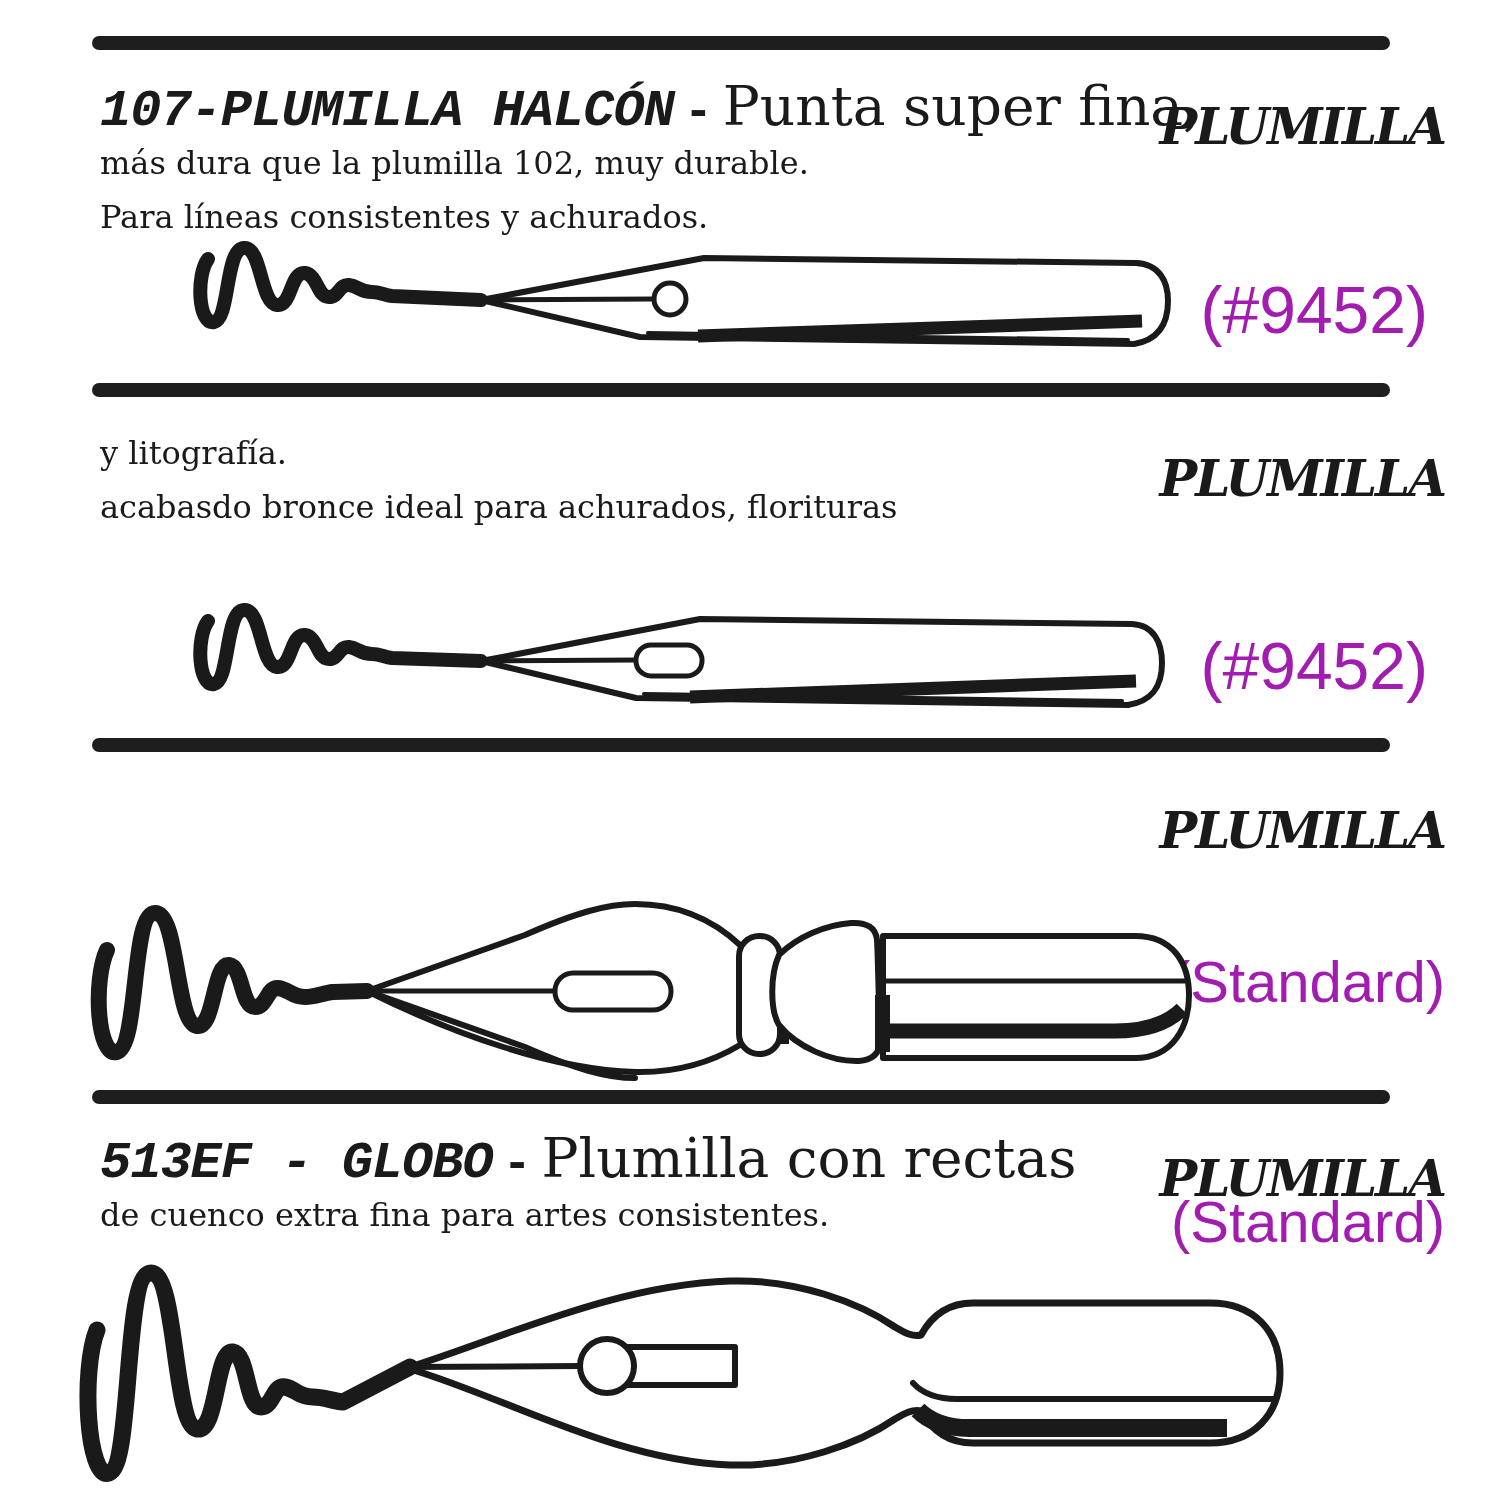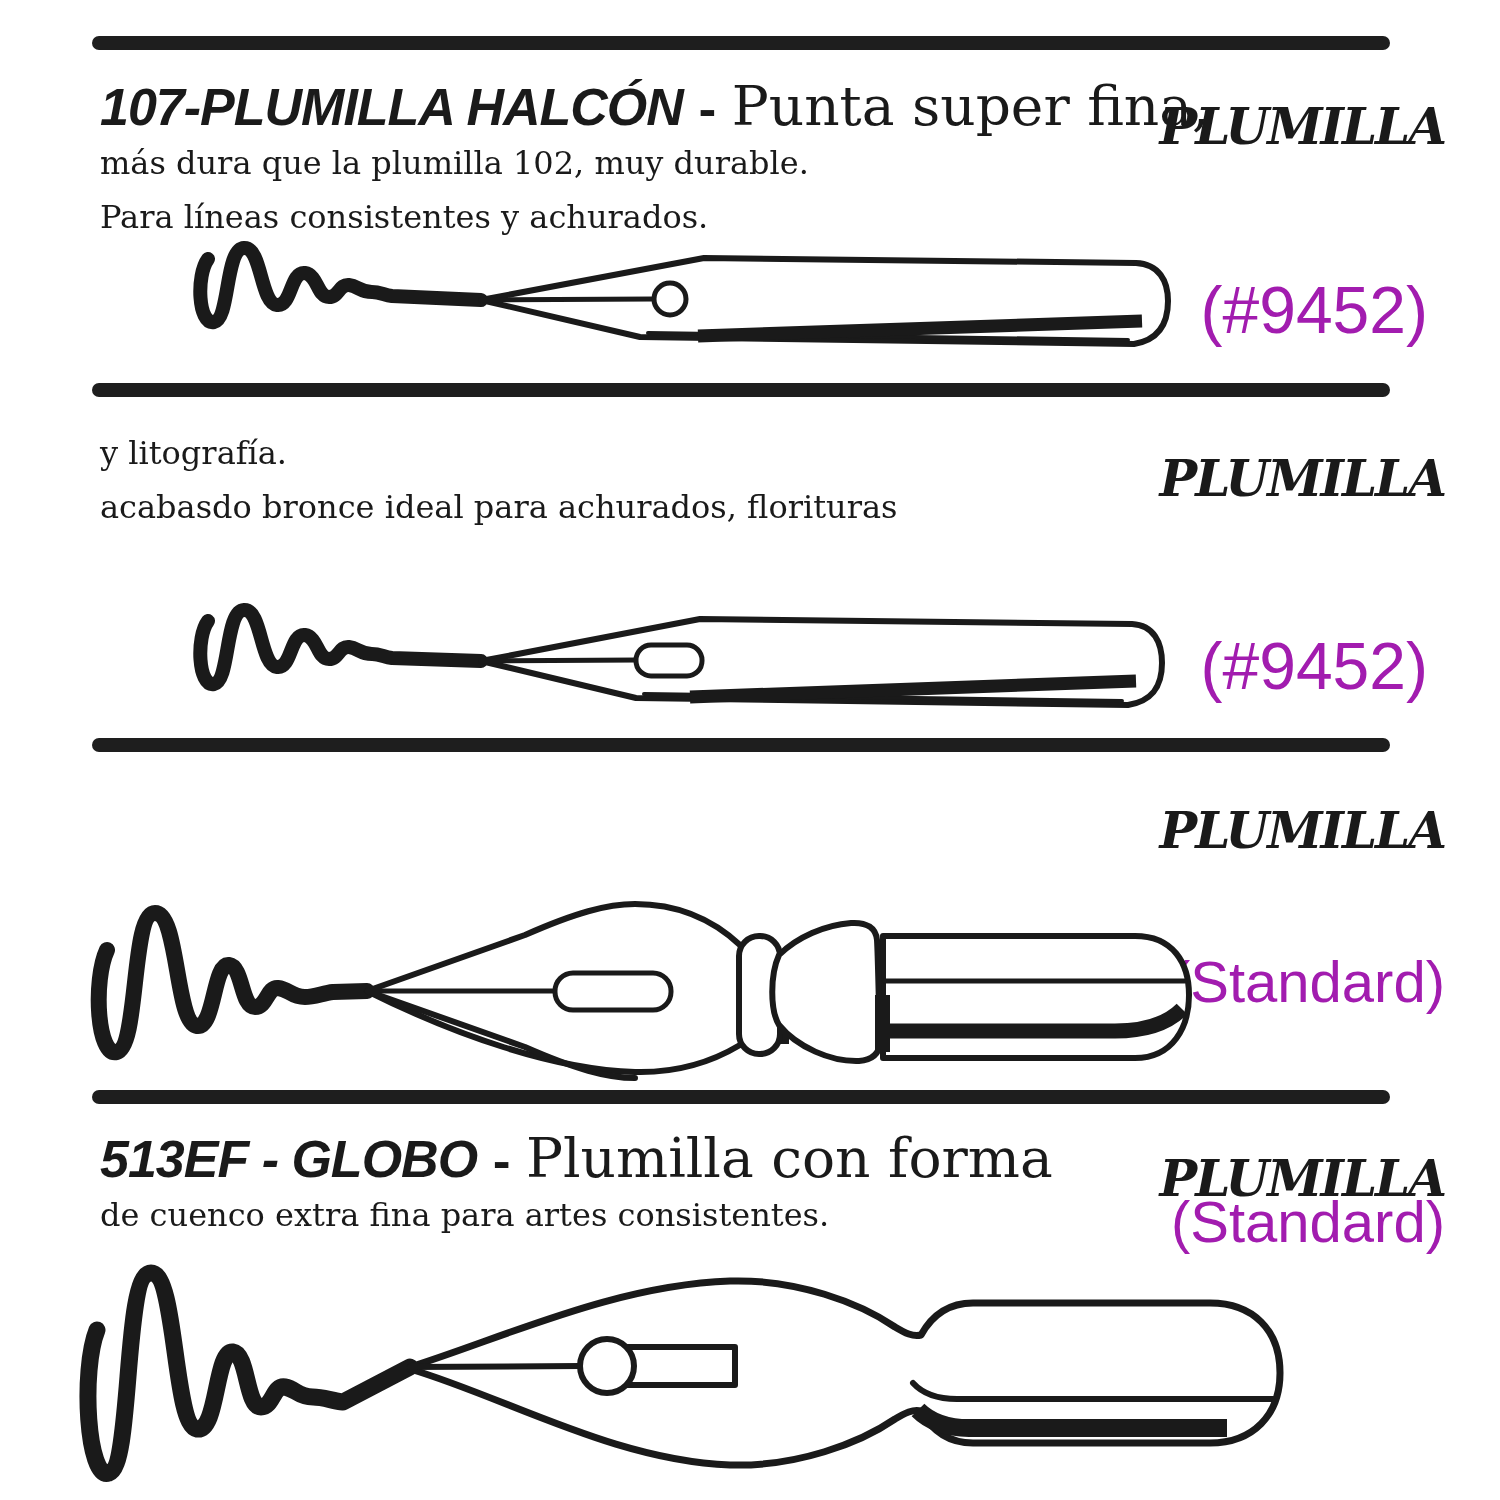--- a/index.html
+++ b/index.html
@@ -8,21 +8,21 @@
     overflow:hidden;color:#1a1a1a;
     font-family:"DejaVu Serif", serif;
   }
   .divider{
     position:absolute;left:92px;width:1298px;height:14px;
     background:#1e1e1e;border-radius:7px;
   }
   .textblock{position:absolute;left:100px;}
   .line1{white-space:nowrap;height:62px;}
   .title{
-    font-family:Liberation Sans, sans-serif;
+    font-family:Liberation Mono, monospace;
     font-style:italic;font-weight:700;font-size:52px;letter-spacing:-1px;
   }
   .sep{font-size:44px;font-weight:700;}
   .inlinebody{font-size:55px;margin-top:26px;}
   .bodyline{font-size:32px;line-height:54px;white-space:nowrap;}
   .plumilla{
     position:absolute;right:55px;
     font-family:"DejaVu Serif", serif;
     font-style:italic;font-weight:700;font-size:50px;letter-spacing:-2px;margin-top:23px;
   }
@@ -110,21 +110,21 @@
         <path stroke-width="5" d="M 800,86 L 1100,86"></path>
         <path stroke-width="15" stroke-linecap="butt" d="M 802,136 L 1030,136 C 1060,136 1082,129 1097,114"></path>
       </g>
     </svg>
   </div>
 
   <div class="divider" style="top:1090px"></div>
 
   <div>
     <div class="textblock" style="top:1126px">
-      <div class="line1"><span class="title">513EF - GLOBO</span><span class="sep"> - </span><span class="inlinebody">Plumilla con forma</span></div>
+      <div class="line1"><span class="title">513EF - GLOBO</span><span class="sep"> - </span><span class="inlinebody">Plumilla con rectas</span></div>
       <div class="bodyline">de cuenco extra fina para artes consistentes.</div>
       <div class="bodyline"></div>
     </div>
     <div class="plumilla" style="top:1126px">PLUMILLA</div>
     <div class="partnum std" style="top:1188px">(Standard)</div>
 
     <svg style="left:75px;top:1245px" width="1230" height="260" viewBox="0 0 1230 260">
       <g stroke="#1a1a1a" fill="none" stroke-linecap="round" stroke-linejoin="round">
         <path stroke-width="17" d="M 22,85 C 6,125 12,235 34,228 C 58,221 48,28 76,28 C 102,28 98,180 122,184 C 143,187 140,105 158,107 C 173,109 171,162 186,162 C 198,162 198,140 210,142 C 221,144 223,152 238,152 C 248,152 258,156 268,157 L 335,122"></path>
         <path stroke-width="7" fill="#ffffff" d="M 335,122 C 430,92 540,40 655,36 C 722,34 785,58 820,82 C 830,88 838,92 846,90 C 856,72 872,58 898,58 L 1135,58 C 1178,58 1205,85 1205,128 C 1205,170 1178,198 1135,198 L 898,198 C 872,198 856,184 846,166 C 838,164 830,168 820,174 C 785,198 722,222 655,220 C 540,216 430,152 335,124 Z"></path>

